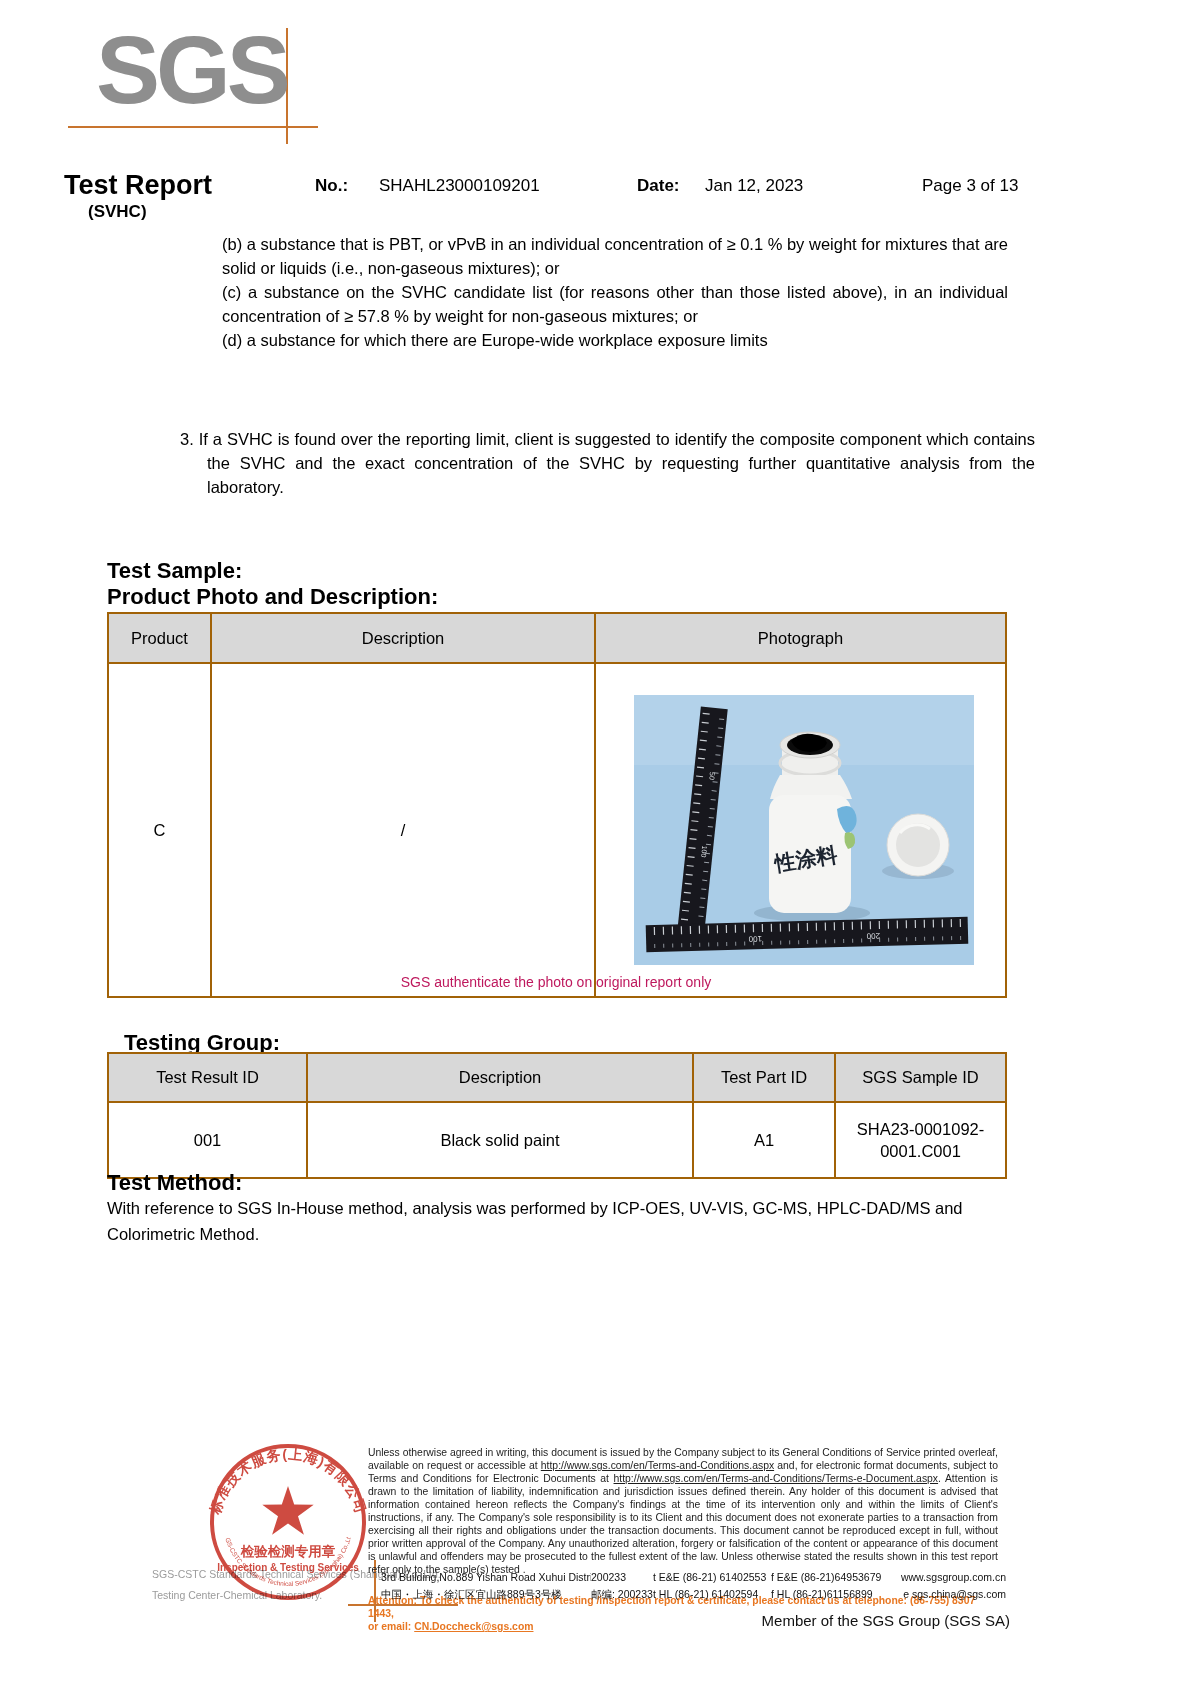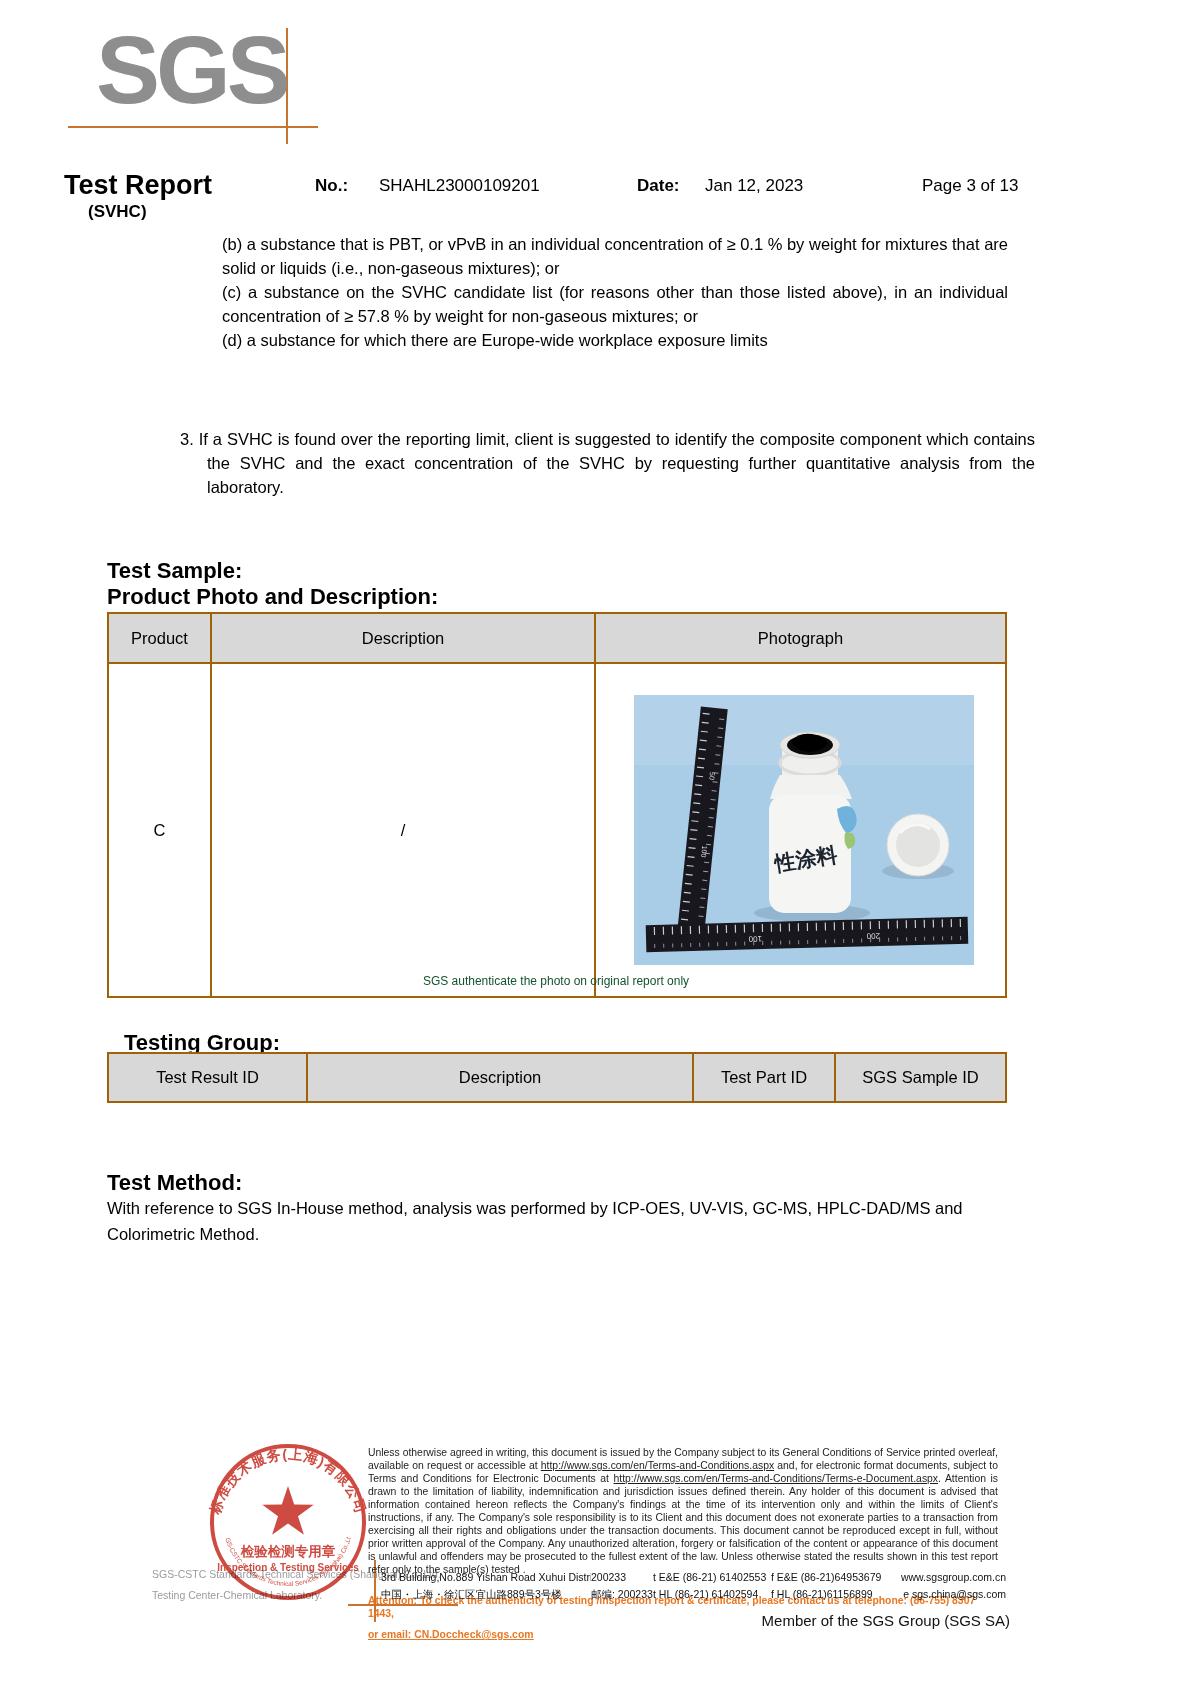--- a/index.html
+++ b/index.html
@@ -44,21 +44,21 @@
   .tbl1{position:absolute;left:107px;top:612px;width:898px;border:2px solid #3a3a3a;}
   .tbl1 th{height:24px;}
   .tbl1 td{height:308px;}
   .tbl2{position:absolute;left:107px;top:1052px;width:898px;border:2px solid #3a3a3a;}
   .tbl2 th{height:23px;}
   .tbl2 td{height:50px;line-height:22px;}
 
   .photo-wrap{width:100%;height:100%;display:flex;align-items:center;}
   .photo-svg{margin-left:26px;display:block;}
 
-  .photo-note{position:absolute;left:107px;top:974px;width:898px;text-align:center;font-size:12px;color:#14532d;}
+  .photo-note{position:absolute;left:107px;top:974px;width:898px;text-align:center;font-size:14px;color:#be185d;}
 
   .tg-heading{position:absolute;left:124px;top:1030px;}
   .tm-heading{position:absolute;left:107px;top:1170px;}
   .tm-text{position:absolute;left:107px;top:1195px;width:902px;font-size:16.5px;line-height:26px;text-align:left;}
 
   
   .company-lines{position:absolute;left:152px;top:1564px;font-size:10.5px;color:#9b9b9b;line-height:21px;z-index:1;}
   .legal-block{position:absolute;left:368px;top:1446px;width:630px;font-size:10.4px;line-height:13px;color:#1d1d1d;text-align:justify;z-index:1;}
   .legal-block a{color:#1d1d1d;text-decoration:underline;}
   .attention{color:#E87722;font-weight:bold;margin-top:18px;text-align:left;}
@@ -186,38 +186,47 @@
         <col style="width:142px">
         <col style="width:171px">
       </colgroup>
     <tbody>
         <tr>
       <th>Test Result ID</th>
       <th>Description</th>
       <th>Test Part ID</th>
       <th>SGS Sample ID</th>
     </tr>
+    <tr>
+      <td>001</td>
+      <td>Black solid paint</td>
+      <td>A1</td>
+      <td>
+        <div>SHA23-0001092-</div>
+        <div>0001.C001</div>
+      </td>
+    </tr>
   </tbody>
     </table>
 
   <div class="tm-heading h-bold abs">Test Method:</div>
   <div class="tm-text">With reference to SGS In-House method, analysis was performed by ICP-OES, UV-VIS, GC-MS, HPLC-DAD/MS and Colorimetric Method.</div>
 
   <div class="company-lines">
     <div>SGS-CSTC Standards Technical Services (Shanghai) Co.,Ltd.</div>
     <div>Testing Center-Chemical Laboratory.</div>
   </div>
 
   <div class="foot-vline"></div>
   <div class="foot-hline"></div>
 
   <div class="legal-block">
     <span>Unless otherwise agreed in writing, this document is issued by the Company subject to its General Conditions of Service printed overleaf, available on request or accessible at </span><a href="#">http://www.sgs.com/en/Terms-and-Conditions.aspx</a><span> and, for electronic format documents, subject to Terms and Conditions for Electronic Documents at </span><a href="#">http://www.sgs.com/en/Terms-and-Conditions/Terms-e-Document.aspx</a><span>. Attention is drawn to the limitation of liability, indemnification and jurisdiction issues defined therein. Any holder of this document is advised that information contained hereon reflects the Company's findings at the time of its intervention only and within the limits of Client's instructions, if any. The Company's sole responsibility is to its Client and this document does not exonerate parties to a transaction from exercising all their rights and obligations under the transaction documents. This document cannot be reproduced except in full, without prior written approval of the Company. Any unauthorized alteration, forgery or falsification of the content or appearance of this document is unlawful and offenders may be prosecuted to the fullest extent of the law. Unless otherwise stated the results shown in this test report refer only to the sample(s) tested .</span>
     <div class="attention">Attention: To check the authenticity of testing /inspection report &amp; certificate, please contact us at telephone: (86-755) 8307 1443,</div>
-    <div class="attention" style="margin-top:8px;text-decoration:underline;">
+    <div class="attention" style="margin-top:0;">
       <span>or email: </span><a href="#">CN.Doccheck@sgs.com</a>
     </div>
   </div>
 
   <div class="addr-block">
     <div class="addr-row">
       <span class="addr-main">3rd Building,No.889 Yishan Road Xuhui District,Shanghai China</span>
       <span class="addr-post">200233</span>
       <span class="addr-tel">t E&amp;E (86-21) 61402553</span>
       <span class="addr-fax">f E&amp;E (86-21)64953679</span>

